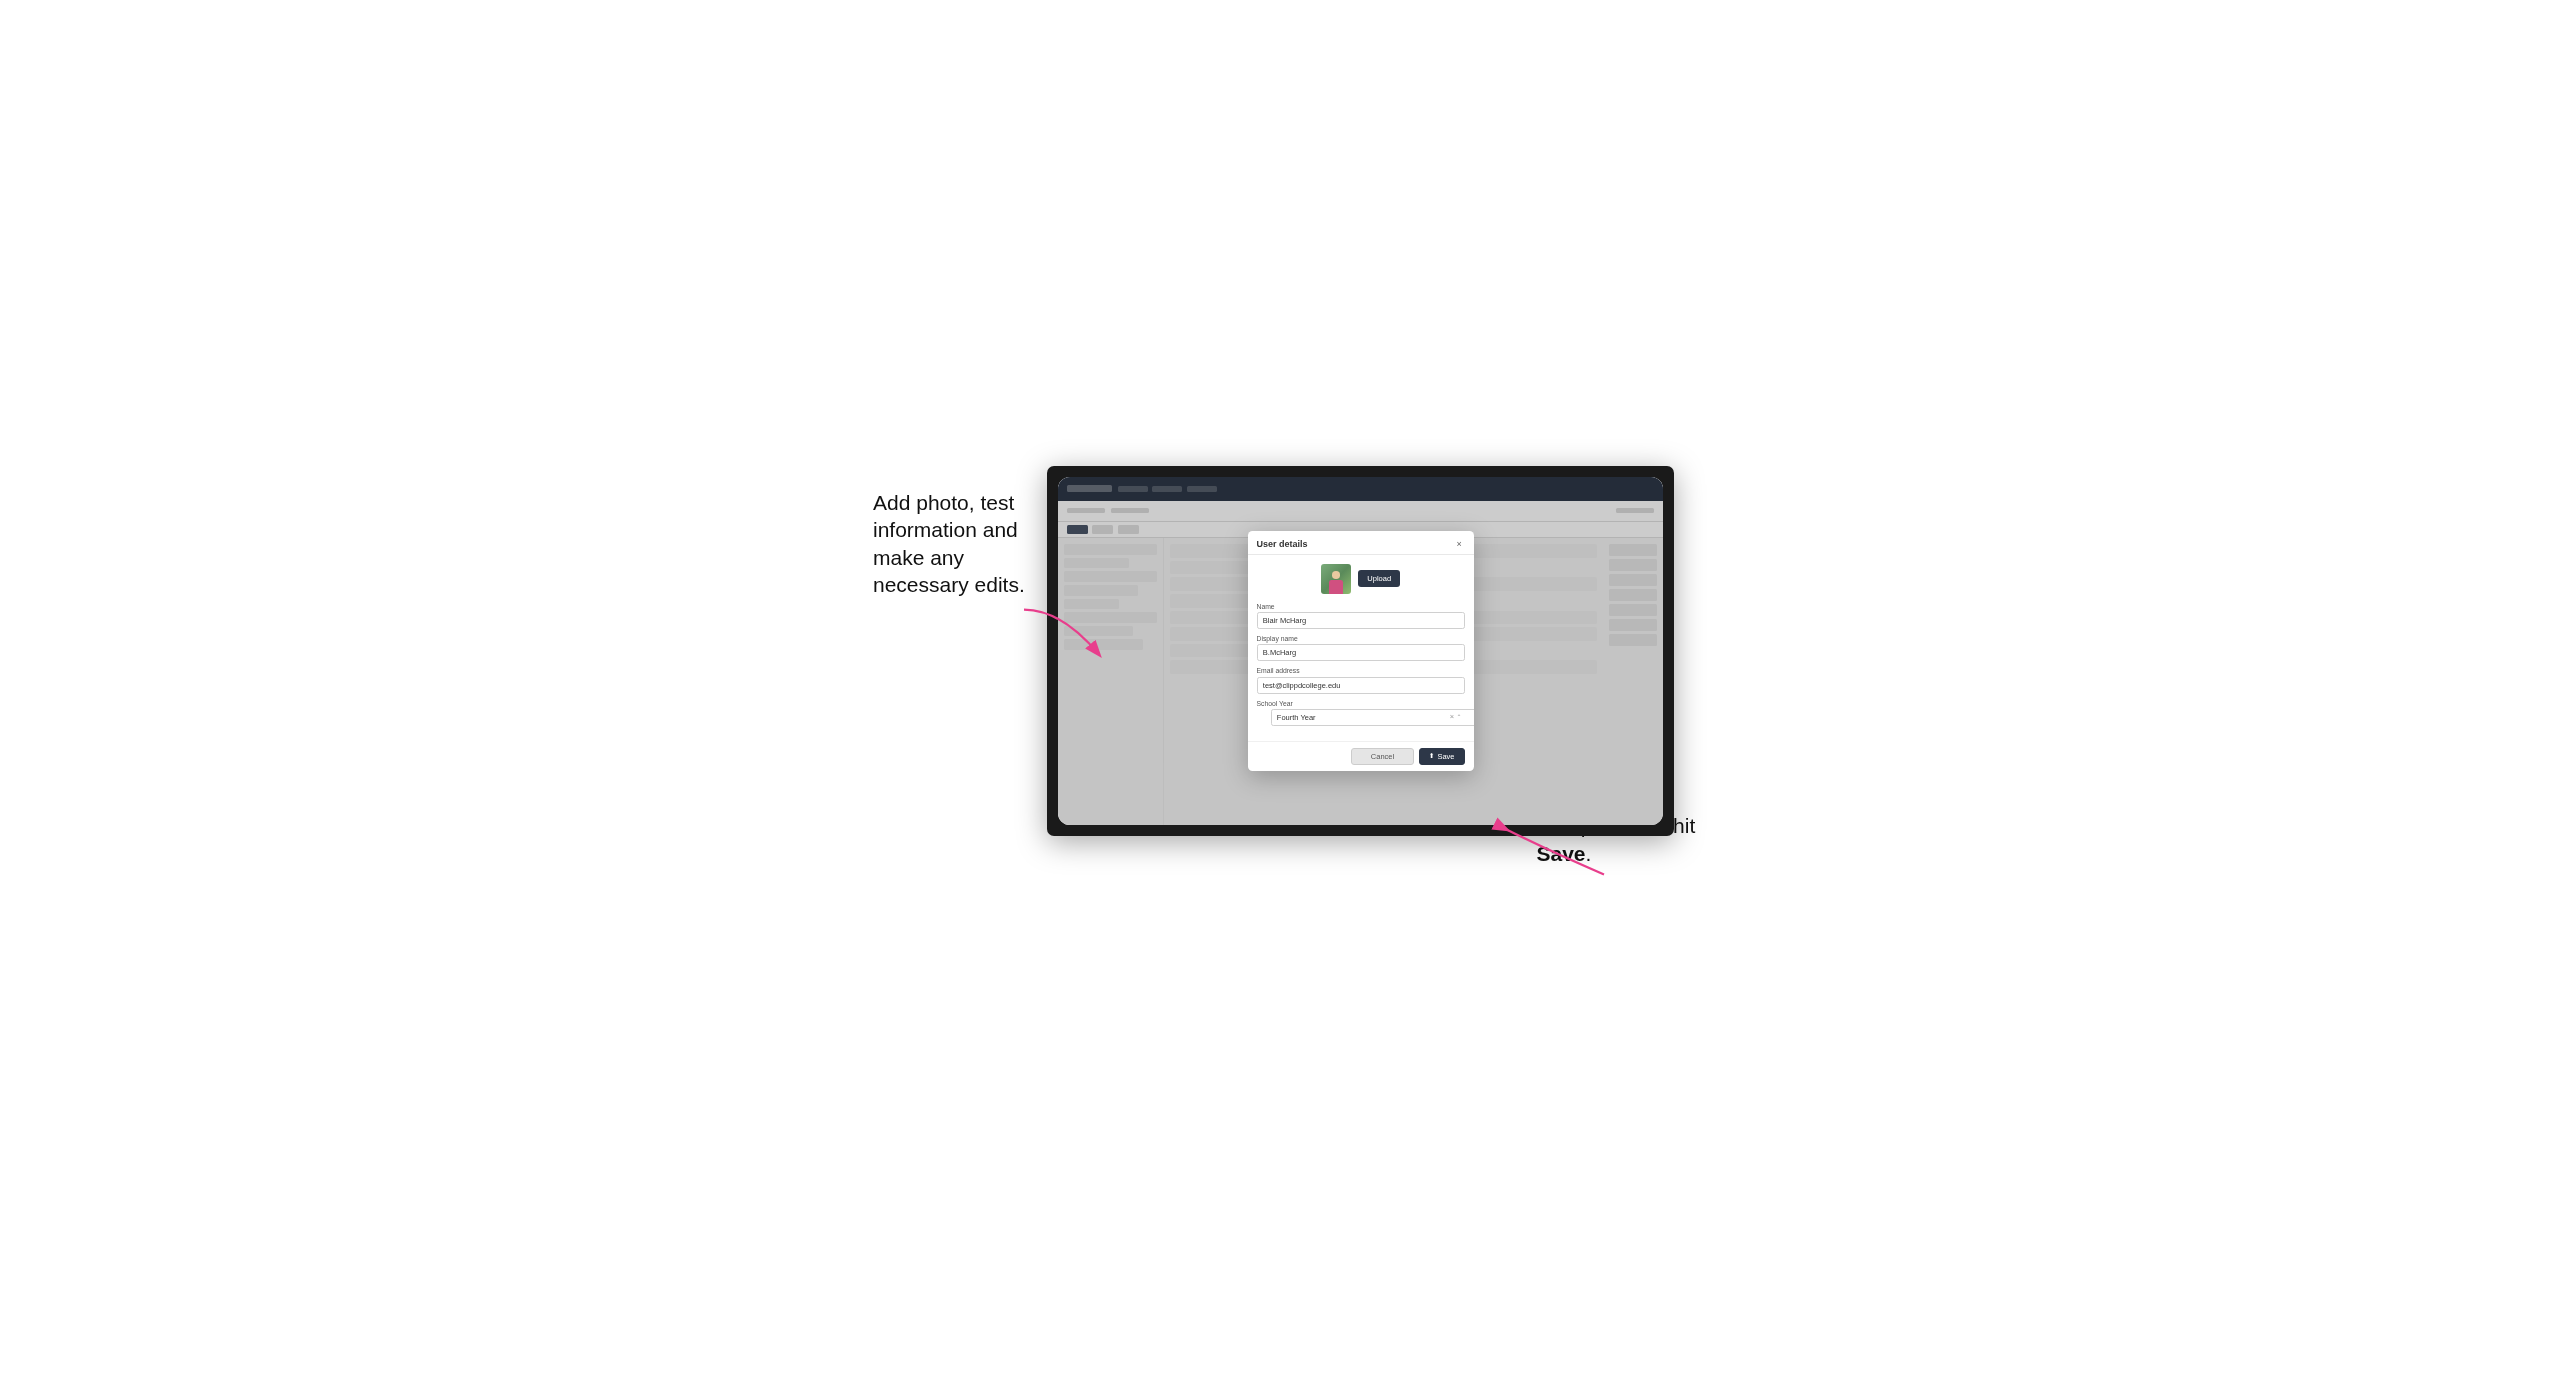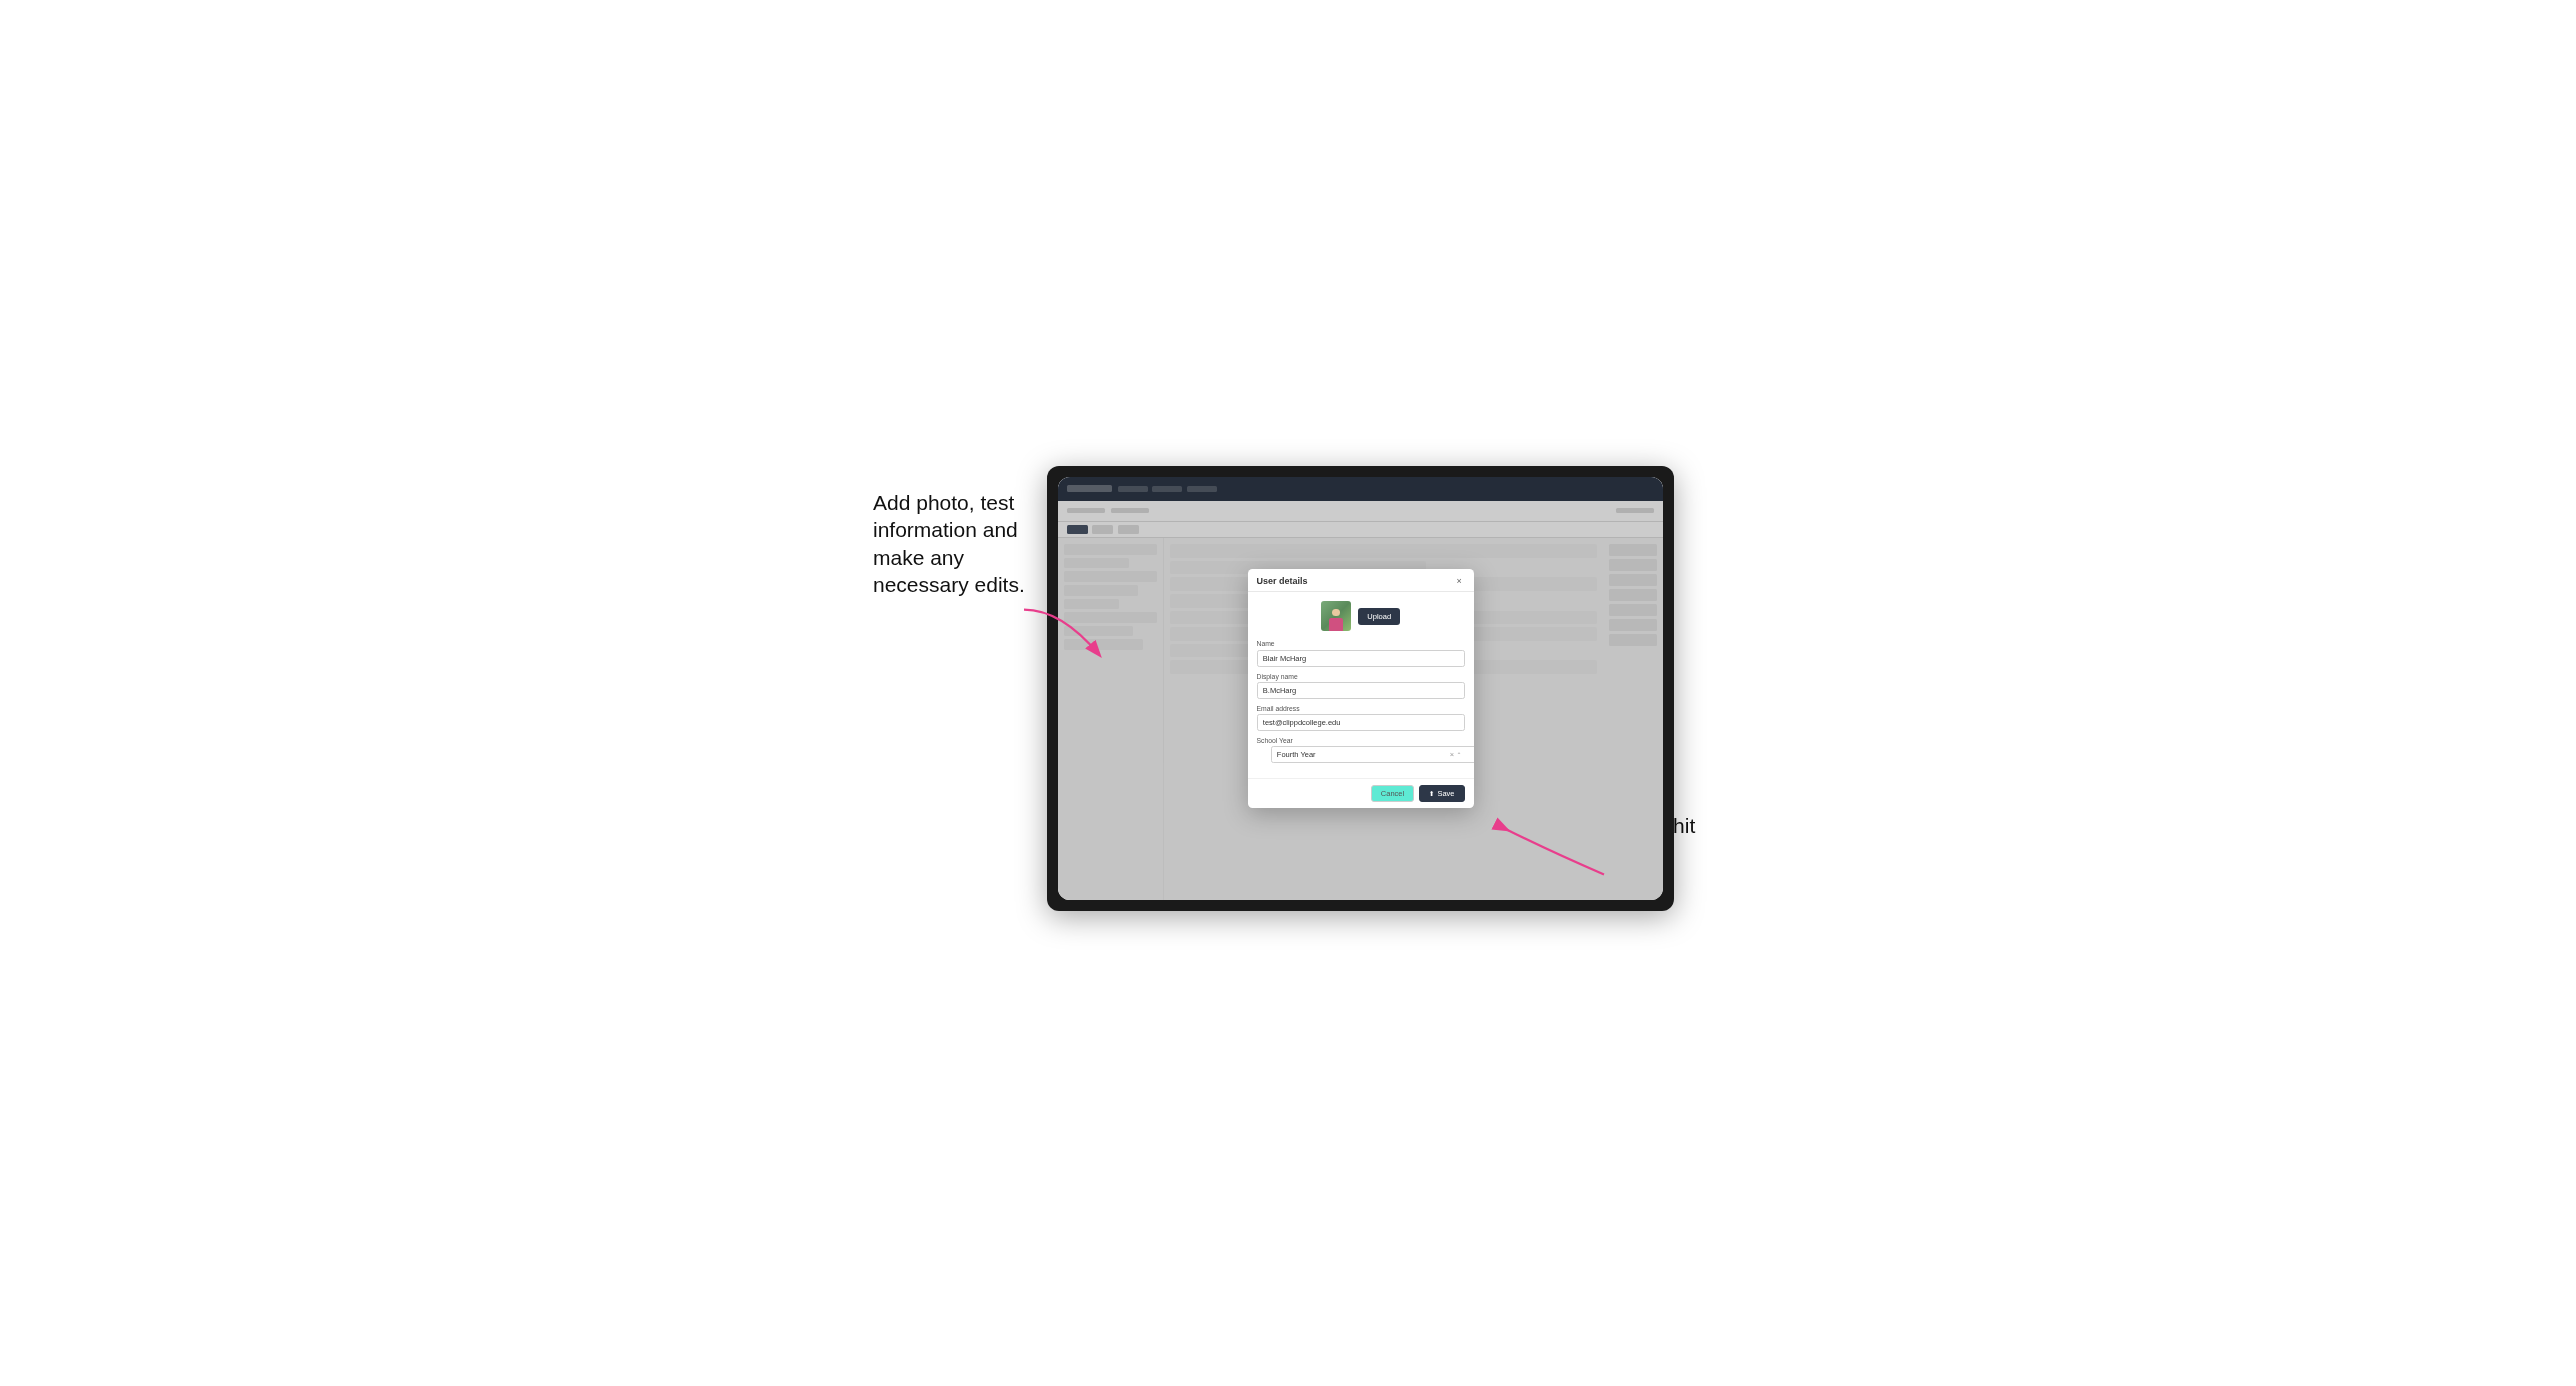--- a/index.html
+++ b/index.html
@@ -48,23 +48,23 @@
     .annotation-right strong {
       font-weight: 700;
     }
 
     
     .tablet {
       position: absolute;
       left: 174px;
       top: 45px;
       width: 627px;
-      height: 445px;
+      height: 370px;
       background: #1a1a1a;
-      border-radius: 12px;
+      border-radius: 7px;
       padding: 10.6px;
       box-shadow: 0 6px 30px rgba(0,0,0,0.35);
     }
 
     .tablet-screen {
       width: 100%;
       height: 100%;
       background: #f0f0f0;
       border-radius: 12px;
       overflow: hidden;
@@ -370,24 +370,24 @@
 
     .modal-footer {
       display: flex;
       justify-content: flex-end;
       gap: 4.5px;
       padding: 6px 9px;
       border-top: 0.8px solid #f0f0f0;
     }
 
     .btn-cancel {
-      background: #5eead4;
+      background: #e5e5e5;
       border: 0.8px solid #ccc;
       border-radius: 3px;
-      padding: 3px 9px;
+      padding: 3px 19px;
       font-size: 7.5px;
       color: #555;
       cursor: pointer;
     }
 
     .btn-save {
       background: #2d3748;
       border: 0.8px solid #2d3748;
       border-radius: 3px;
       padding: 3px 9px;

